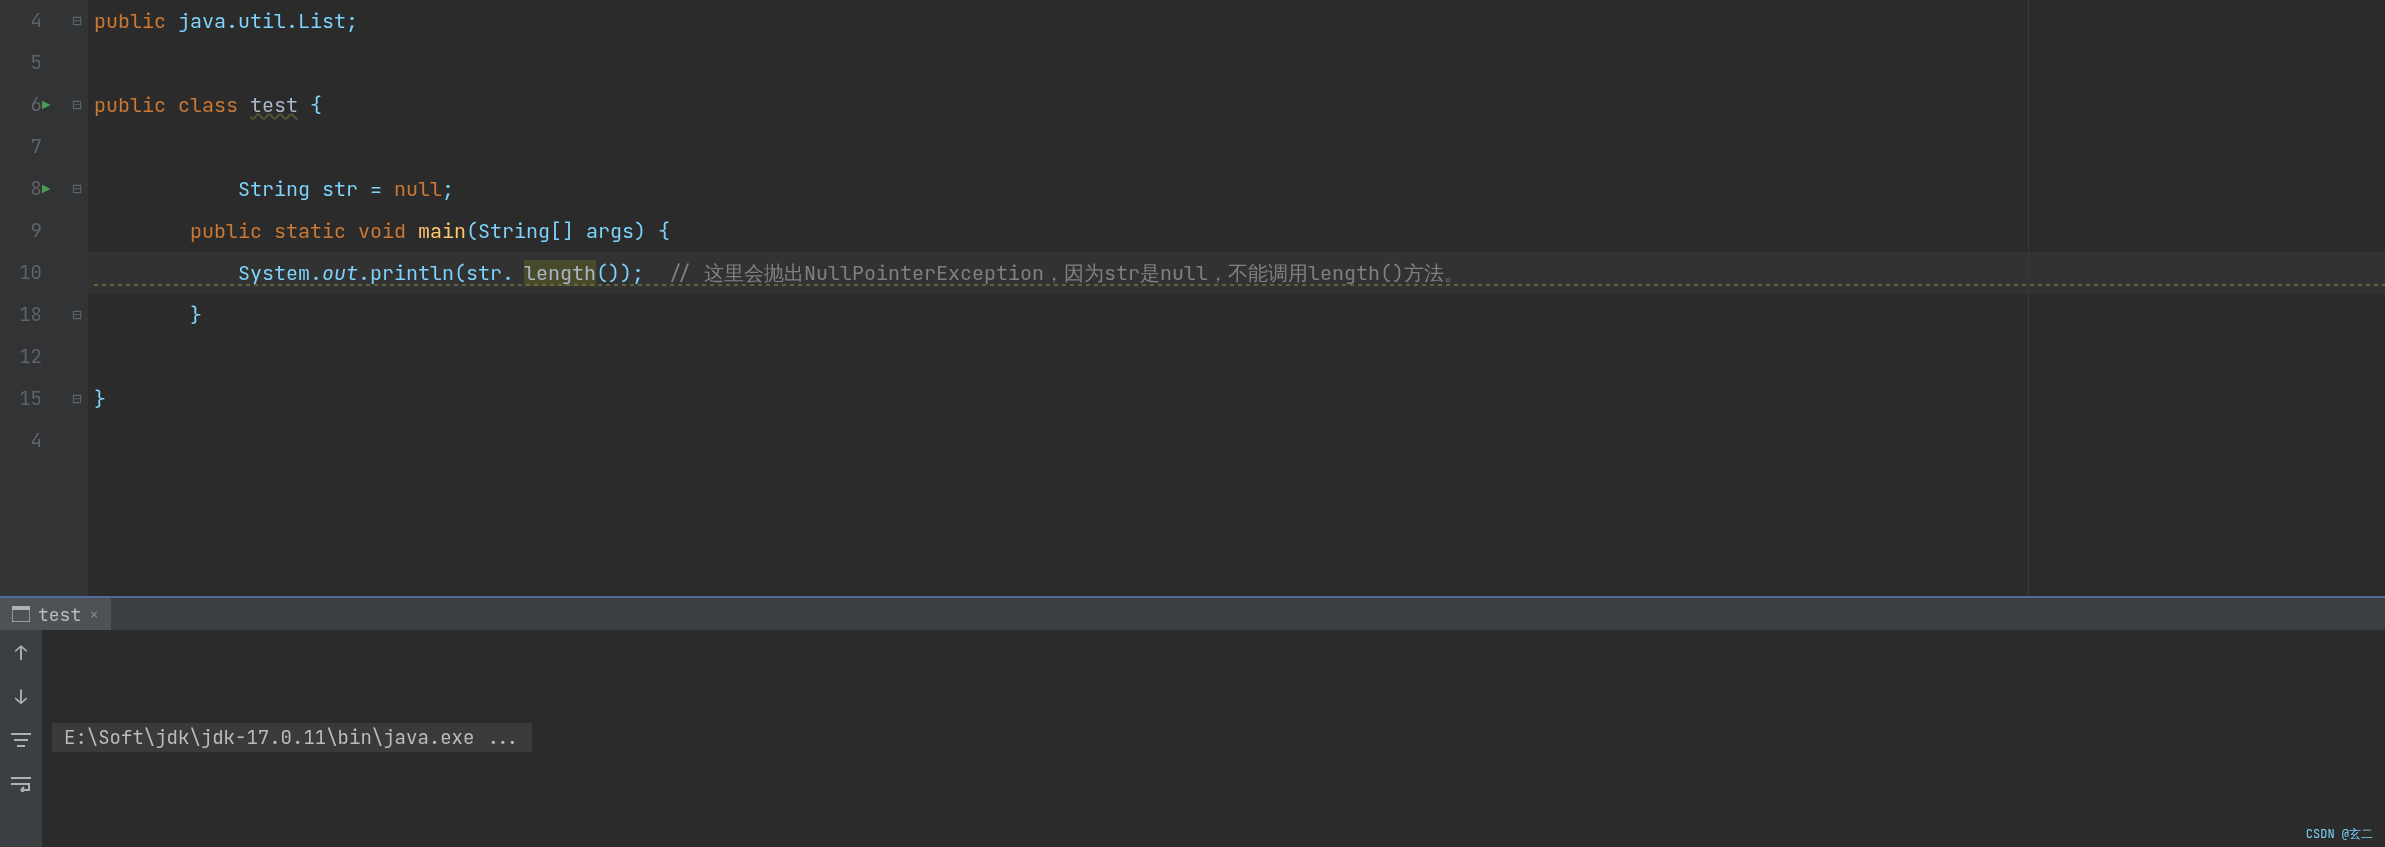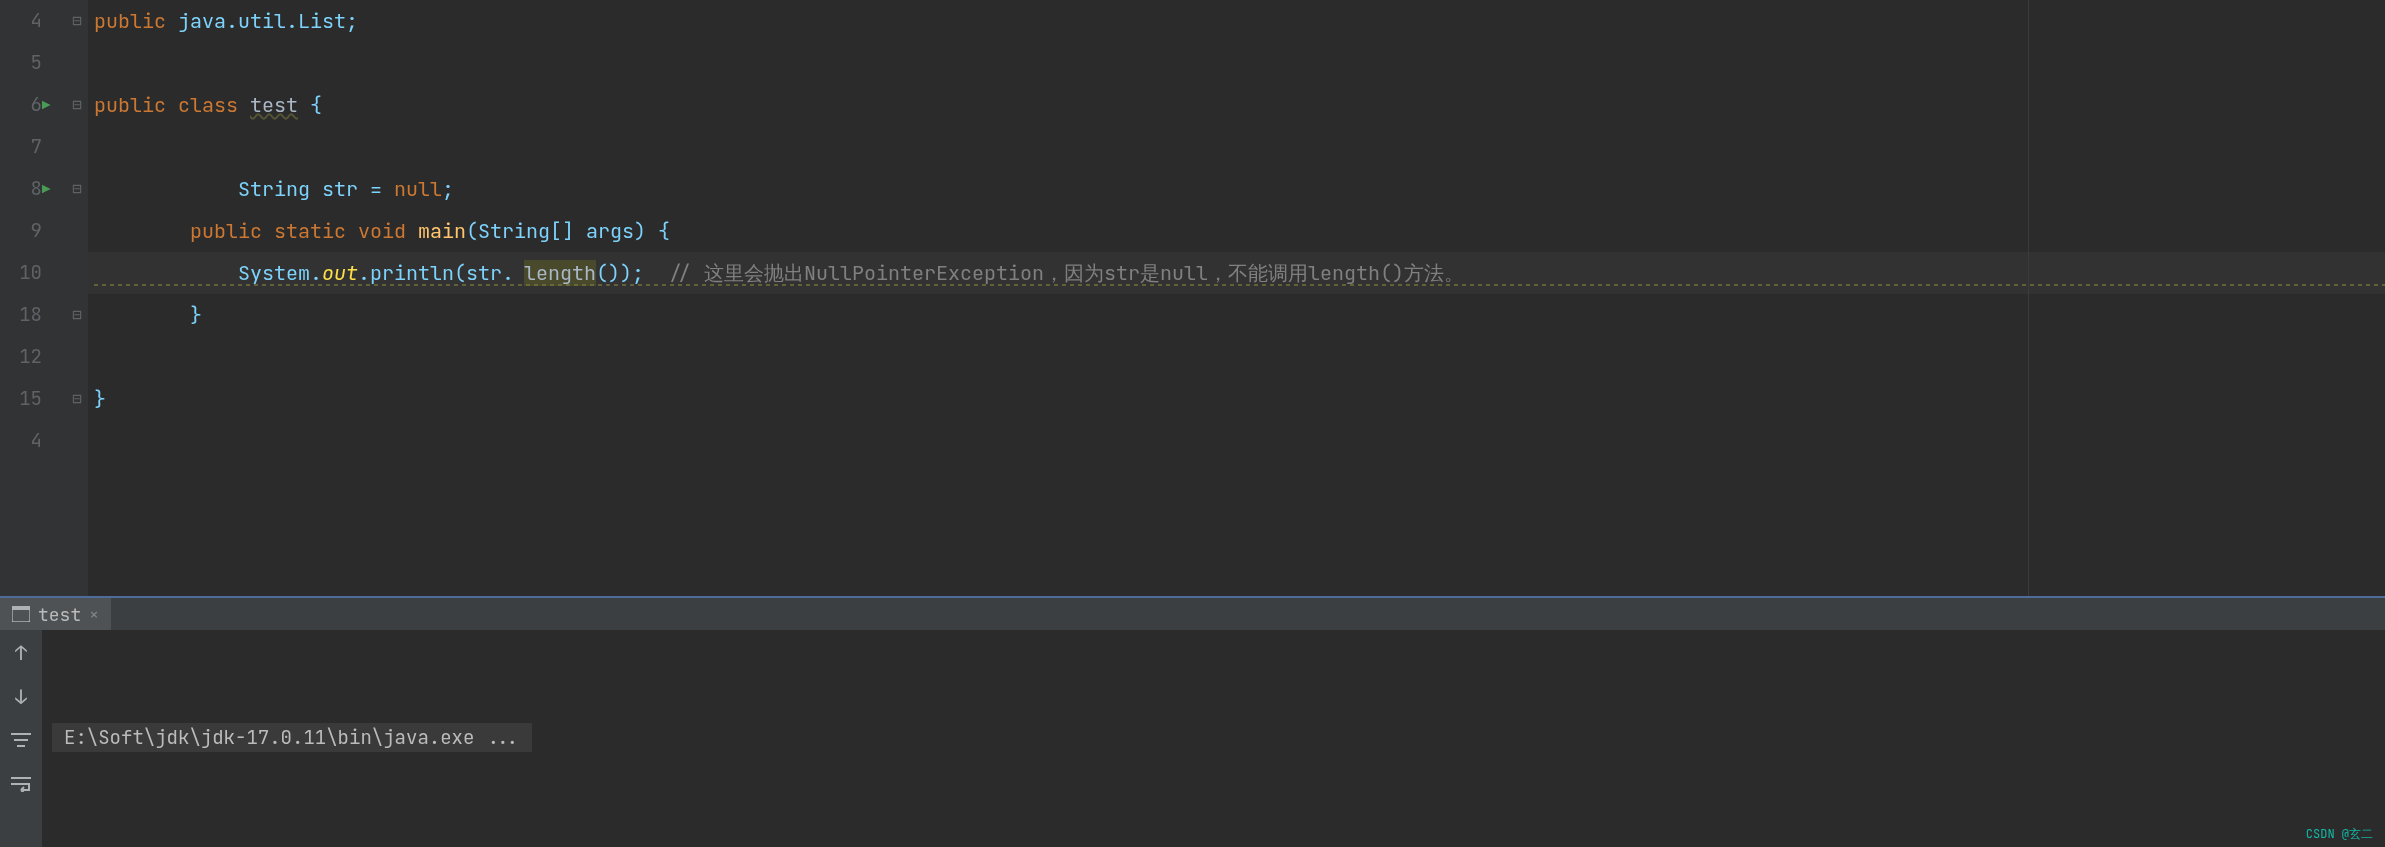--- a/index.html
+++ b/index.html
@@ -79,21 +79,21 @@
     position: absolute;
     top: 0;
     bottom: 0;
     left: 1940px;
     width: 1px;
     background: #3b3b3b;
   }
   .kw { color: #cc7832; }
   .cls { color: #a9b7c6; text-decoration: underline wavy rgba(128,128,64,.5); }
   .nul { color: #cc7832; }
-  .fld { color: #fde047; font-style: italic; }
+  .fld { color: #7dd3fc; font-style: italic; }
   .mth { color: #ffc66d; }
   .cmt { color: #808080; }
   .warn-bg { background: rgba(82,82,42,.7); margin-left: 10px; }
   .plain { color: #7dd3fc; }
   
   .tab-bar {
     position: absolute;
     top: 596px;
     left: 0;
     right: 0;
@@ -149,21 +149,21 @@
   }
   .cmd-highlight { background: #3a3a3a; padding: 2px 12px; }
   .err { color: #ff6b68; }
   .err-link { color: #ff6b68; text-decoration: underline; }
   .plain-c { color: #bbb; }
   .watermark {
     position: absolute;
     right: 12px;
     bottom: 4px;
     font-size: 12px;
-    color: #14b8a6;
+    color: #7dd3fc;
   }
 </style>
 </head>
 <body>
 
 <div class="editor-area">
   <div class="gutter">
     <div class="line-number">4</div>
     <div class="line-number">5</div>
     <div class="line-number">6<span class="run-icon">▶</span></div>

